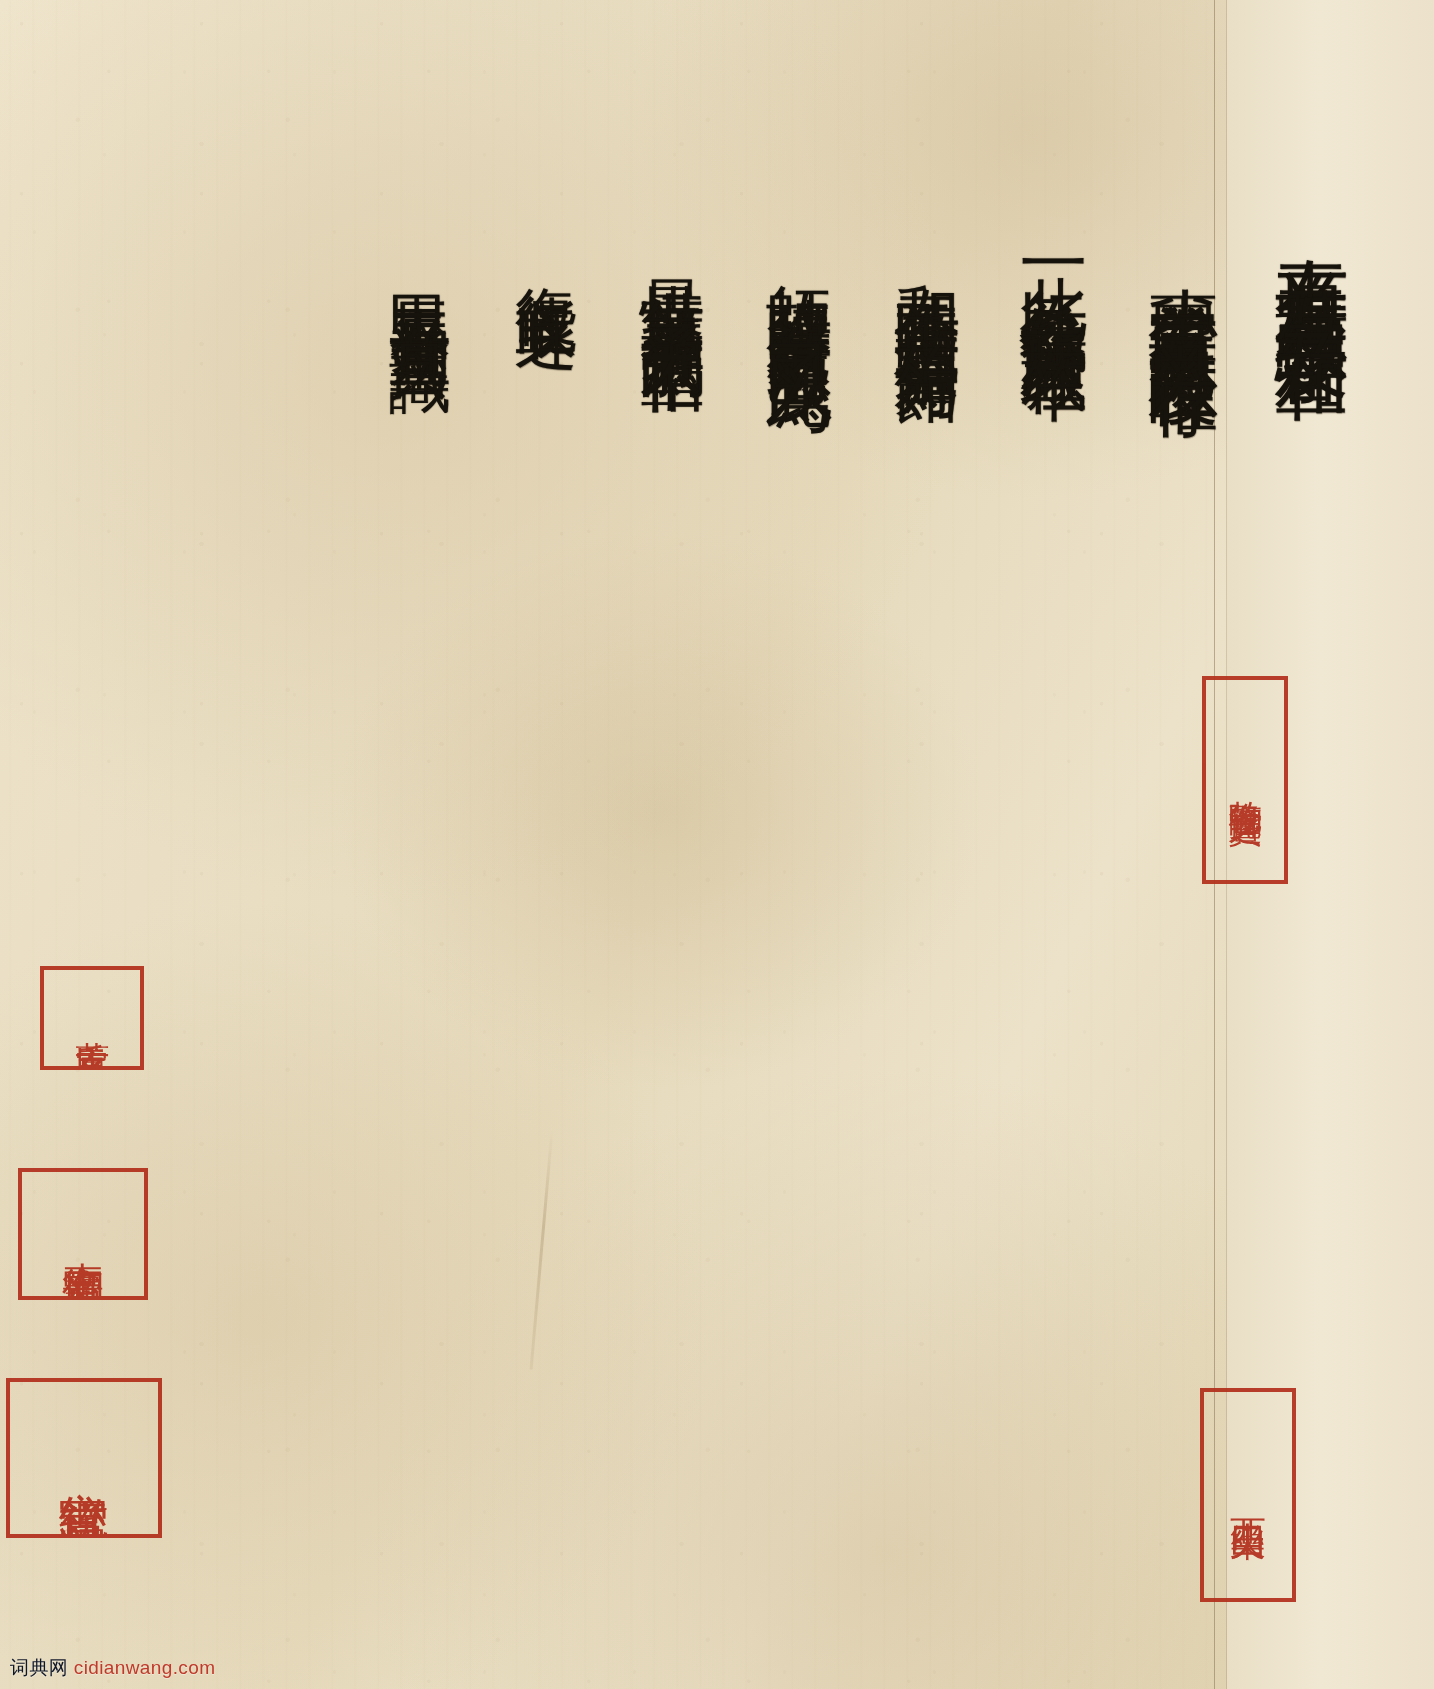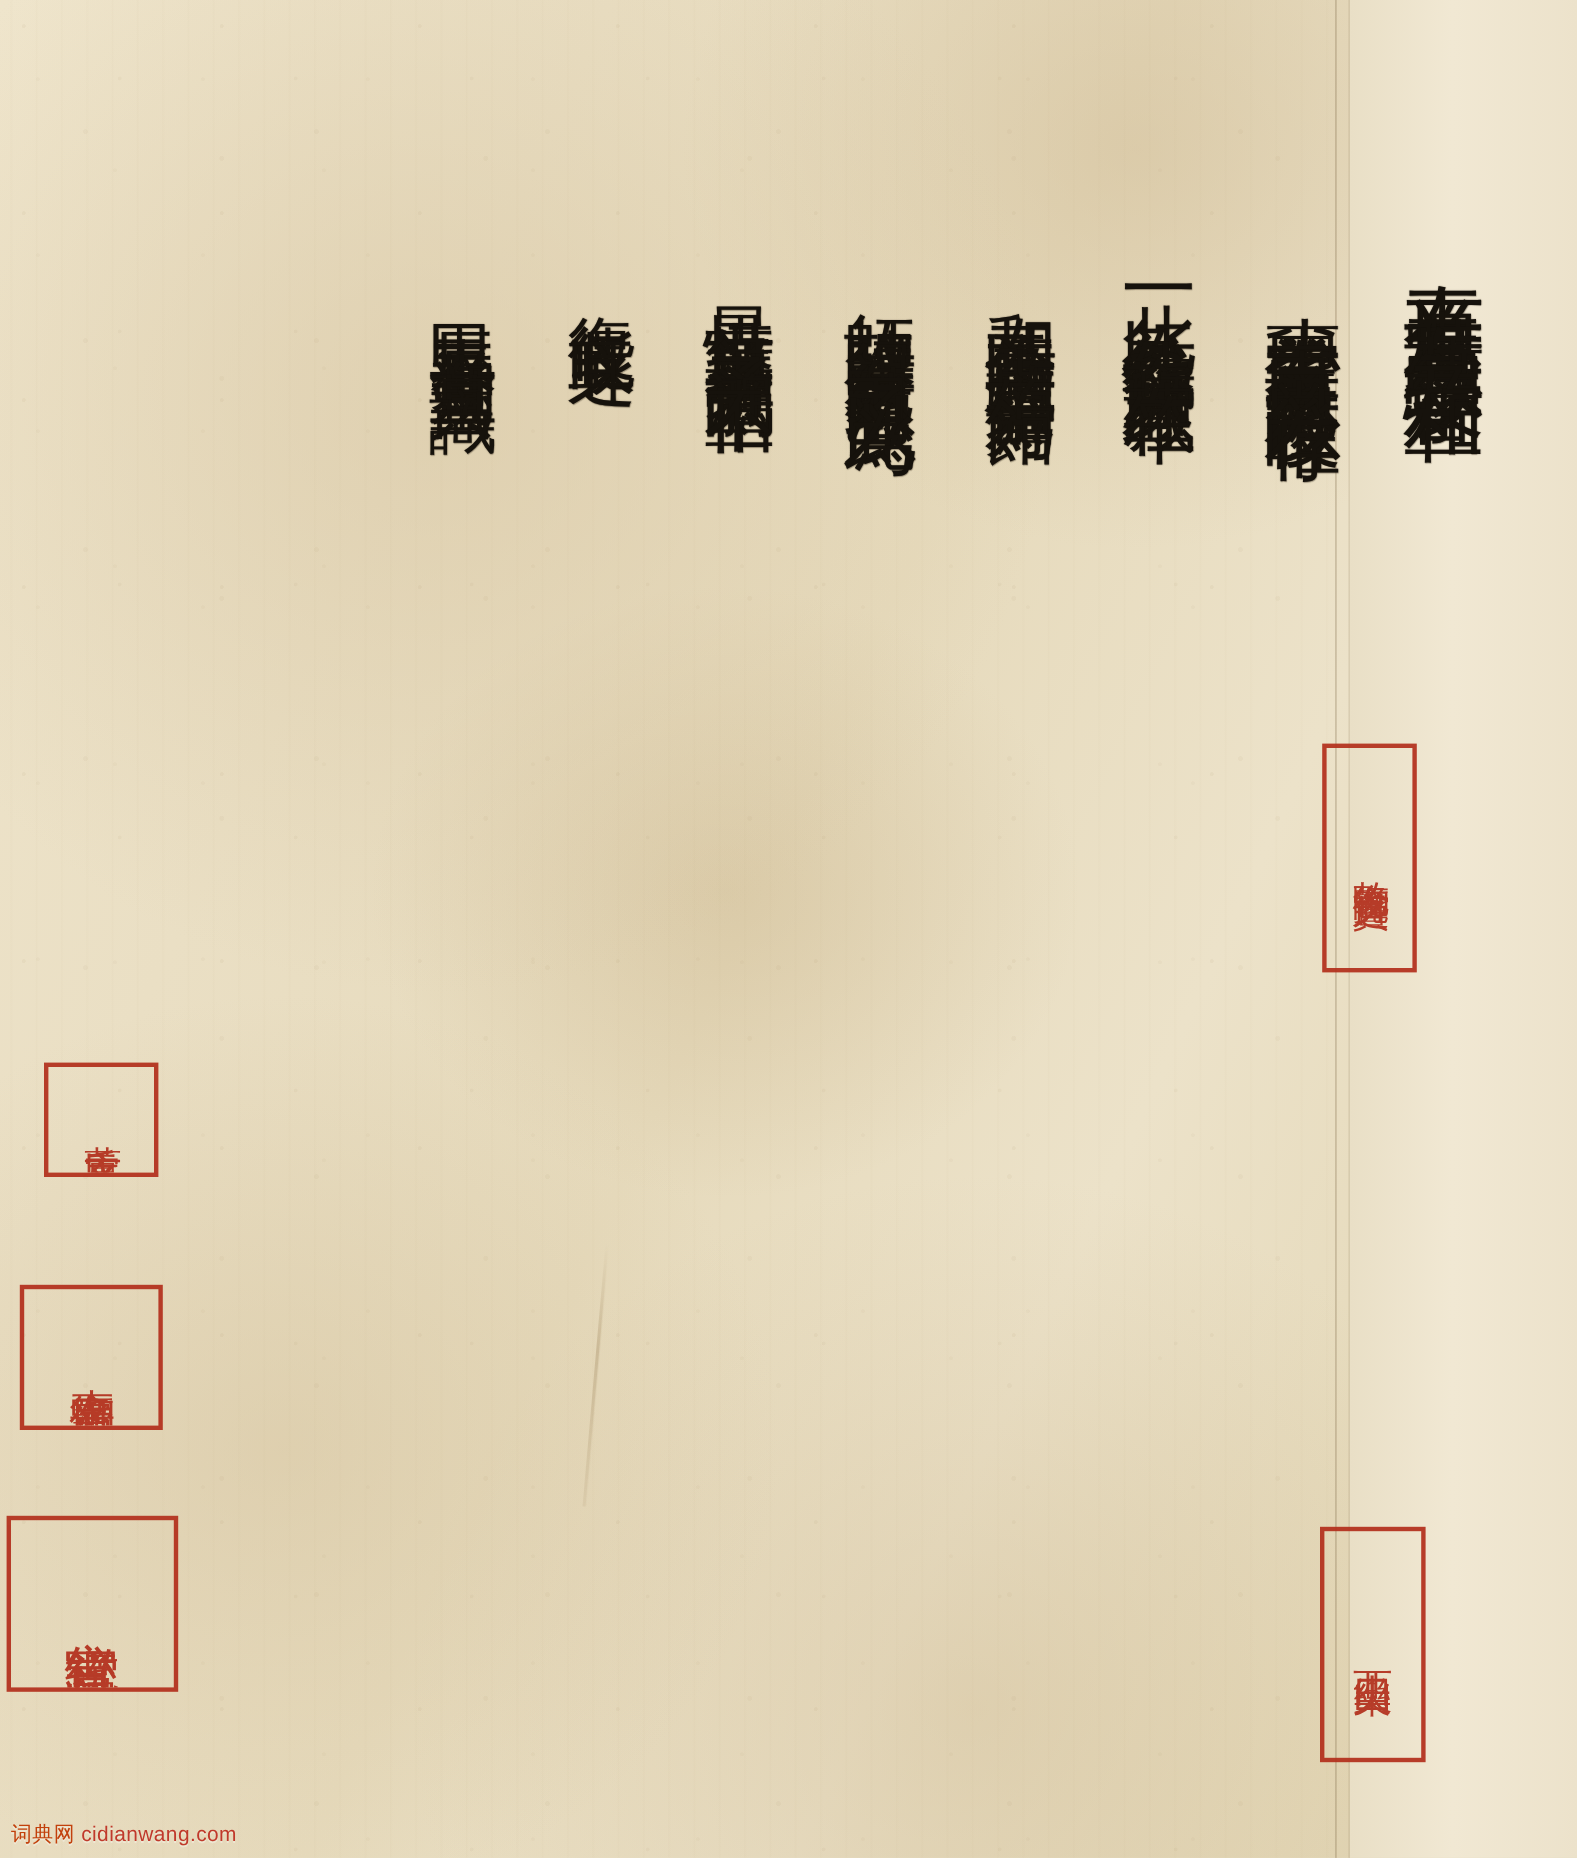--- a/index.html
+++ b/index.html
@@ -135,21 +135,21 @@
     position: absolute;
     left: 10px;
     bottom: 8px;
     font-family: "Liberation Sans", sans-serif;
     font-size: 19px;
     letter-spacing: 0.02em;
     color: #7a6a4e;
     text-shadow: 0 1px 0 rgba(255,255,255,0.35);
   }
   .watermark .wm-red { color: #c0392b; }
-  .watermark .wm-dark { color: #c2410c; }
+  .watermark .wm-dark { color: #0f172a; }
 </style>
 </head>
 <body>
 
 <div id="page">
 
   <div class="paper"></div>
   <div class="paper-noise"></div>
   <div class="paper-fibers"></div>
   <div class="crease"></div>

